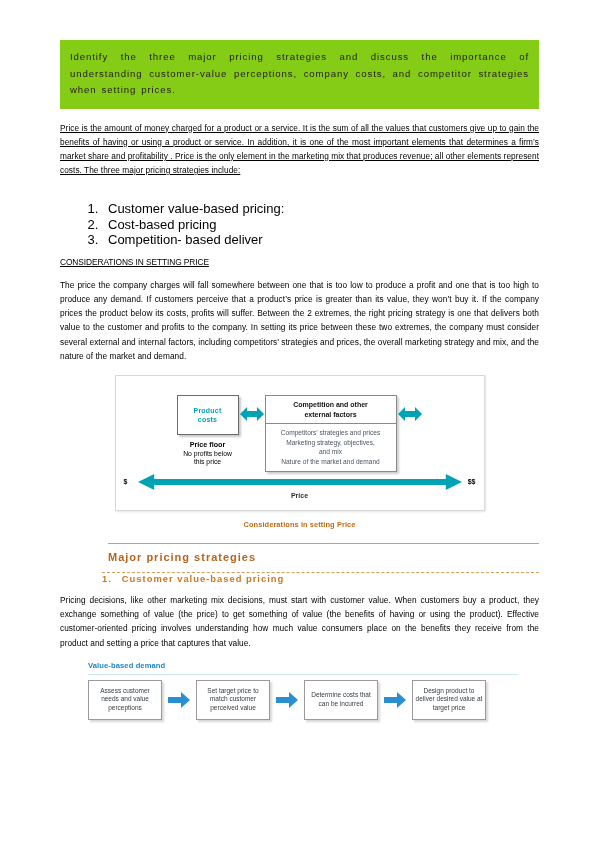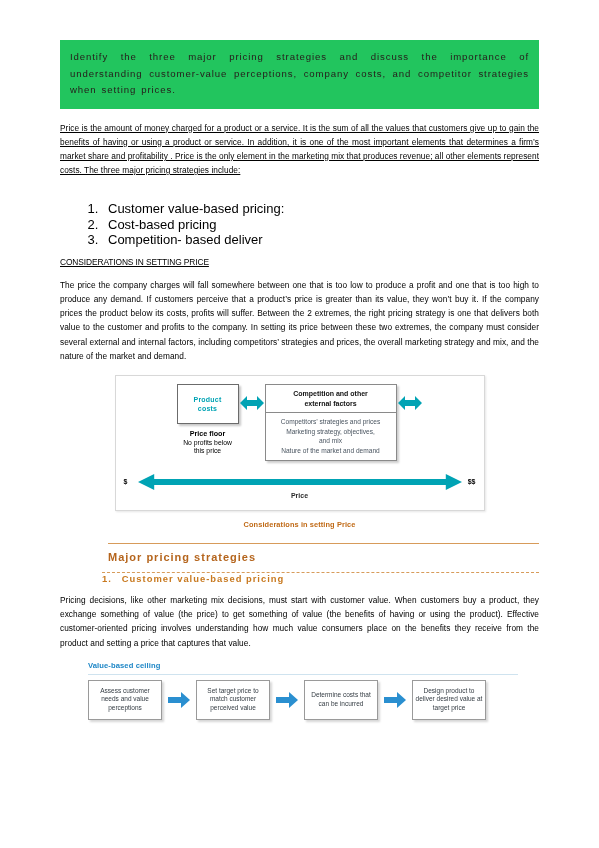--- a/index.html
+++ b/index.html
@@ -20,21 +20,21 @@
     height: 848px;
     position: relative;
     background: #ffffff;
     box-sizing: border-box;
     padding: 0 60px;
   }
 
   
   .objective-banner {
     margin-top: 40px;
-    background: #22c55e;
+    background: #84cc16;
     padding: 9px 10px 10px 10px;
     box-sizing: border-box;
   }
   .objective-text {
     font-size: 9.6px;
     line-height: 16.5px;
     color: #26201c;
     text-align: justify;
     letter-spacing: 0.9px;
     word-spacing: 1.5px;
@@ -79,21 +79,21 @@
     width: 370px;
     height: 136px;
     border: 1px solid #d8d8d8;
     background: #ffffff;
     position: relative;
     box-sizing: border-box;
     box-shadow: 1px 1px 2px rgba(0,0,0,0.10);
   }
   .f1-row {
     position: absolute;
-    top: 8px;
+    top: 19px;
     left: 0;
     right: 0;
     height: 86px;
     display: flex;
     align-items: flex-start;
     justify-content: center;
   }
   .f1-col {
     display: flex;
     flex-direction: column;
@@ -357,21 +357,21 @@
 
   <div class="h-sub-wrap">
     <div class="h-sub">
       <span class="num">1.</span><span>Customer value-based pricing</span>
     </div>
   </div>
 
   <p class="para gap">Pricing decisions, like other marketing mix decisions, must start with customer value. When customers buy a product, they exchange something of value (the price) to get something of value (the benefits of having or using the product). Effective customer-oriented pricing involves understanding how much value consumers place on the benefits they receive from the product and setting a price that captures that value.</p>
 
   <div class="figure2">
-    <div class="f2-title">Value-based ceiling</div>
+    <div class="f2-title">Value-based demand</div>
     <div class="f2-rule"></div>
     <div class="f2-flow">
 
       <div class="f2-box">Assess customer needs and value perceptions</div>
 
       <div class="f2-arrow">
         <svg width="22" height="16" viewBox="0 0 22 16">
           <polygon points="0,5 13,5 13,0 22,8 13,16 13,11 0,11" fill="#2a8fd0"></polygon>
         </svg>
       </div>

